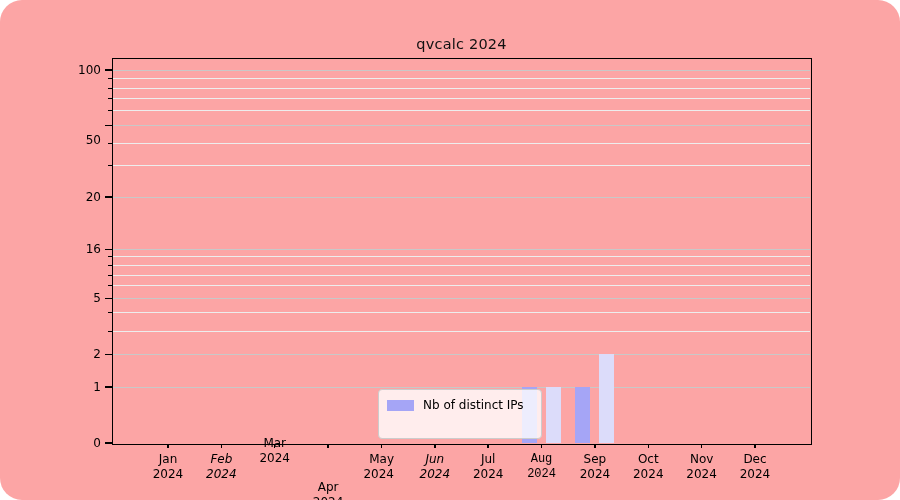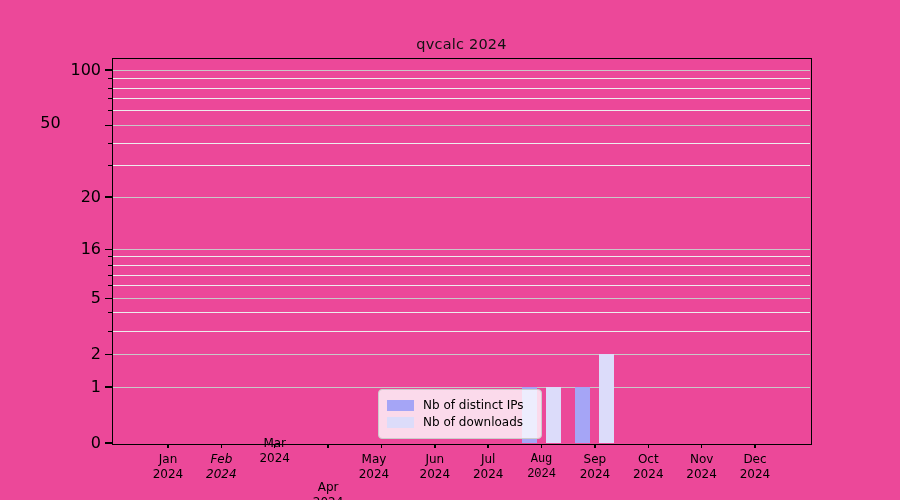--- a/index.html
+++ b/index.html
@@ -1,28 +1,28 @@
 <!DOCTYPE html>
 <html><head>
 <meta charset="utf-8">
 <style>
   html,body{margin:0;padding:0;}
   body{
     width:900px;height:500px;background:#ffffff;overflow:hidden;
     font-family:"DejaVu Sans","Liberation Sans",sans-serif;
     -webkit-font-smoothing:antialiased;
   }
-  #figure{position:relative;width:900px;height:500px;background:#ec4899;}
+  #figure{position:relative;width:900px;height:500px;background:#fca5a5;border-radius:22px;}
   .chart-title{
     position:absolute;left:113px;width:697px;top:36px;height:18px;
     text-align:center;font-size:14.5px;color:#111111;letter-spacing:0.2px;
   }
   .gridline{position:absolute;height:1px;pointer-events:none;}
   .ytick-label{
-    position:absolute;left:0;text-align:right;font-size:16px;color:#000000;
+    position:absolute;left:0;text-align:right;font-size:12px;color:#000000;
     height:16px;line-height:16px;
   }
   .ytick-mark,.ytick-mark-minor,.xtick-mark{position:absolute;background:#000000;}
   .xtick-label{
     position:absolute;text-align:center;font-size:12px;color:#000000;line-height:15px;
   }
   .bar{position:absolute;}
   .axes-box{
     position:absolute;border:1.5px solid #000000;box-sizing:border-box;
     background:transparent;pointer-events:none;
@@ -80,21 +80,21 @@
       <div class="ytick-mark" style="left: 105px; top: 297.51px; width: 6.5px; height: 1.5px;"></div>
       <div class="ytick-label" style="top: 290.26px; width: 101px;">5</div>
       <div class="gridline" style="position: absolute; left: 113px; width: 697px; top: 248.796px; height: 1px; background: rgb(200, 200, 200);"></div>
       <div class="ytick-mark" style="left: 105px; top: 248.546px; width: 6.5px; height: 1.5px;"></div>
       <div class="ytick-label" style="top: 241.296px; width: 101px;">16</div>
       <div class="gridline" style="position: absolute; left: 113px; width: 697px; top: 196.56px; height: 1px; background: rgb(200, 200, 200);"></div>
       <div class="ytick-mark" style="left: 105px; top: 196.31px; width: 6.5px; height: 1.5px;"></div>
       <div class="ytick-label" style="top: 189.06px; width: 101px;">20</div>
       <div class="gridline" style="position: absolute; left: 113px; width: 697px; top: 124.883px; height: 1px; background: rgb(200, 200, 200);"></div>
       <div class="ytick-mark" style="left: 105px; top: 124.633px; width: 6.5px; height: 1.5px;"></div>
-      <div class="ytick-label" style="top: 115px; width: 101px; text-align: center;">50</div>
+      <div class="ytick-label" style="top: 132px; width: 101px;">50</div>
       <div class="gridline" style="position: absolute; left: 113px; width: 697px; top: 69.6857px; height: 1px; background: rgb(200, 200, 200);"></div>
       <div class="ytick-mark" style="left: 105px; top: 69.4357px; width: 6.5px; height: 1.5px;"></div>
       <div class="ytick-label" style="top: 62.1857px; width: 101px;">100</div>
       <div class="xtick-mark" style="left: 167.25px; top: 443.75px; width: 1.5px; height: 4.5px;"></div>
       <div class="xtick-label" style="left: 138px; top: 452px; width: 60px;">
         <div>Jan</div>
         <div>2024</div>
       </div>
       <div class="xtick-mark" style="left: 220.614px; top: 443.75px; width: 1.5px; height: 4.5px;"></div>
       <div class="xtick-label" style="left: 191.364px; top: 452px; width: 60px; font-style: italic;">
@@ -105,26 +105,26 @@
       <div class="xtick-label" style="left: 244.727px; top: 436px; width: 60px;">
         <div>Mar</div>
         <div>2024</div>
       </div>
       <div class="xtick-mark" style="left: 327.341px; top: 443.75px; width: 1.5px; height: 4.5px;"></div>
       <div class="xtick-label" style="left: 298.091px; top: 452px; width: 60px; margin-top: 28px;">
         <div>Apr</div>
         <div>2024</div>
       </div>
       <div class="xtick-mark" style="left: 380.705px; top: 443.75px; width: 1.5px; height: 4.5px;"></div>
-      <div class="xtick-label" style="left: 344px; top: 452px; width: 60px;">
+      <div class="xtick-label" style="left: 334px; top: 452px; width: 60px; text-align: right;">
         <div>May</div>
         <div>2024</div>
       </div>
       <div class="xtick-mark" style="left: 434.068px; top: 443.75px; width: 1.5px; height: 4.5px;"></div>
-      <div class="xtick-label" style="left: 404.818px; top: 452px; width: 60px;">
+      <div class="xtick-label" style="left: 404.818px; top: 452px; width: 60px; font-style: italic;">
         <div>Jun</div>
         <div>2024</div>
       </div>
       <div class="xtick-mark" style="left: 487.432px; top: 443.75px; width: 1.5px; height: 4.5px;"></div>
       <div class="xtick-label" style="left: 458.182px; top: 452px; width: 60px;">
         <div>Jul</div>
         <div>2024</div>
       </div>
       <div class="xtick-mark" style="left: 540.795px; top: 443.75px; width: 1.5px; height: 4.5px;"></div>
       <div class="xtick-label" style="left: 511.545px; top: 452px; width: 60px; font-family: Liberation Mono, monospace;">
@@ -156,18 +156,14 @@
       <div class="bar" style="left: 546.045px; top: 387.007px; width: 15px; height: 55.9932px; background: rgb(220, 220, 250);"></div>
       <div class="bar" style="left: 599.409px; top: 354.253px; width: 15px; height: 88.7471px; background: rgb(220, 220, 250);"></div>
       <div class="axes-box" style="left: 111.5px; top: 57.5px; width: 700px; height: 387px;"></div>
     </div>
 
   <div class="legend">
     <div class="legend-row">
       <span class="legend-swatch" id="swatch-0" style="background: rgb(165, 165, 246);"></span>
       <span class="legend-label">Nb of distinct IPs</span>
     </div>
-    <div class="legend-row">
-      <span class="legend-swatch" id="swatch-1" style="background: rgb(220, 220, 250);"></span>
-      <span class="legend-label">Nb of downloads</span>
-    </div>
   </div>
 </div>
 
 </body></html>

